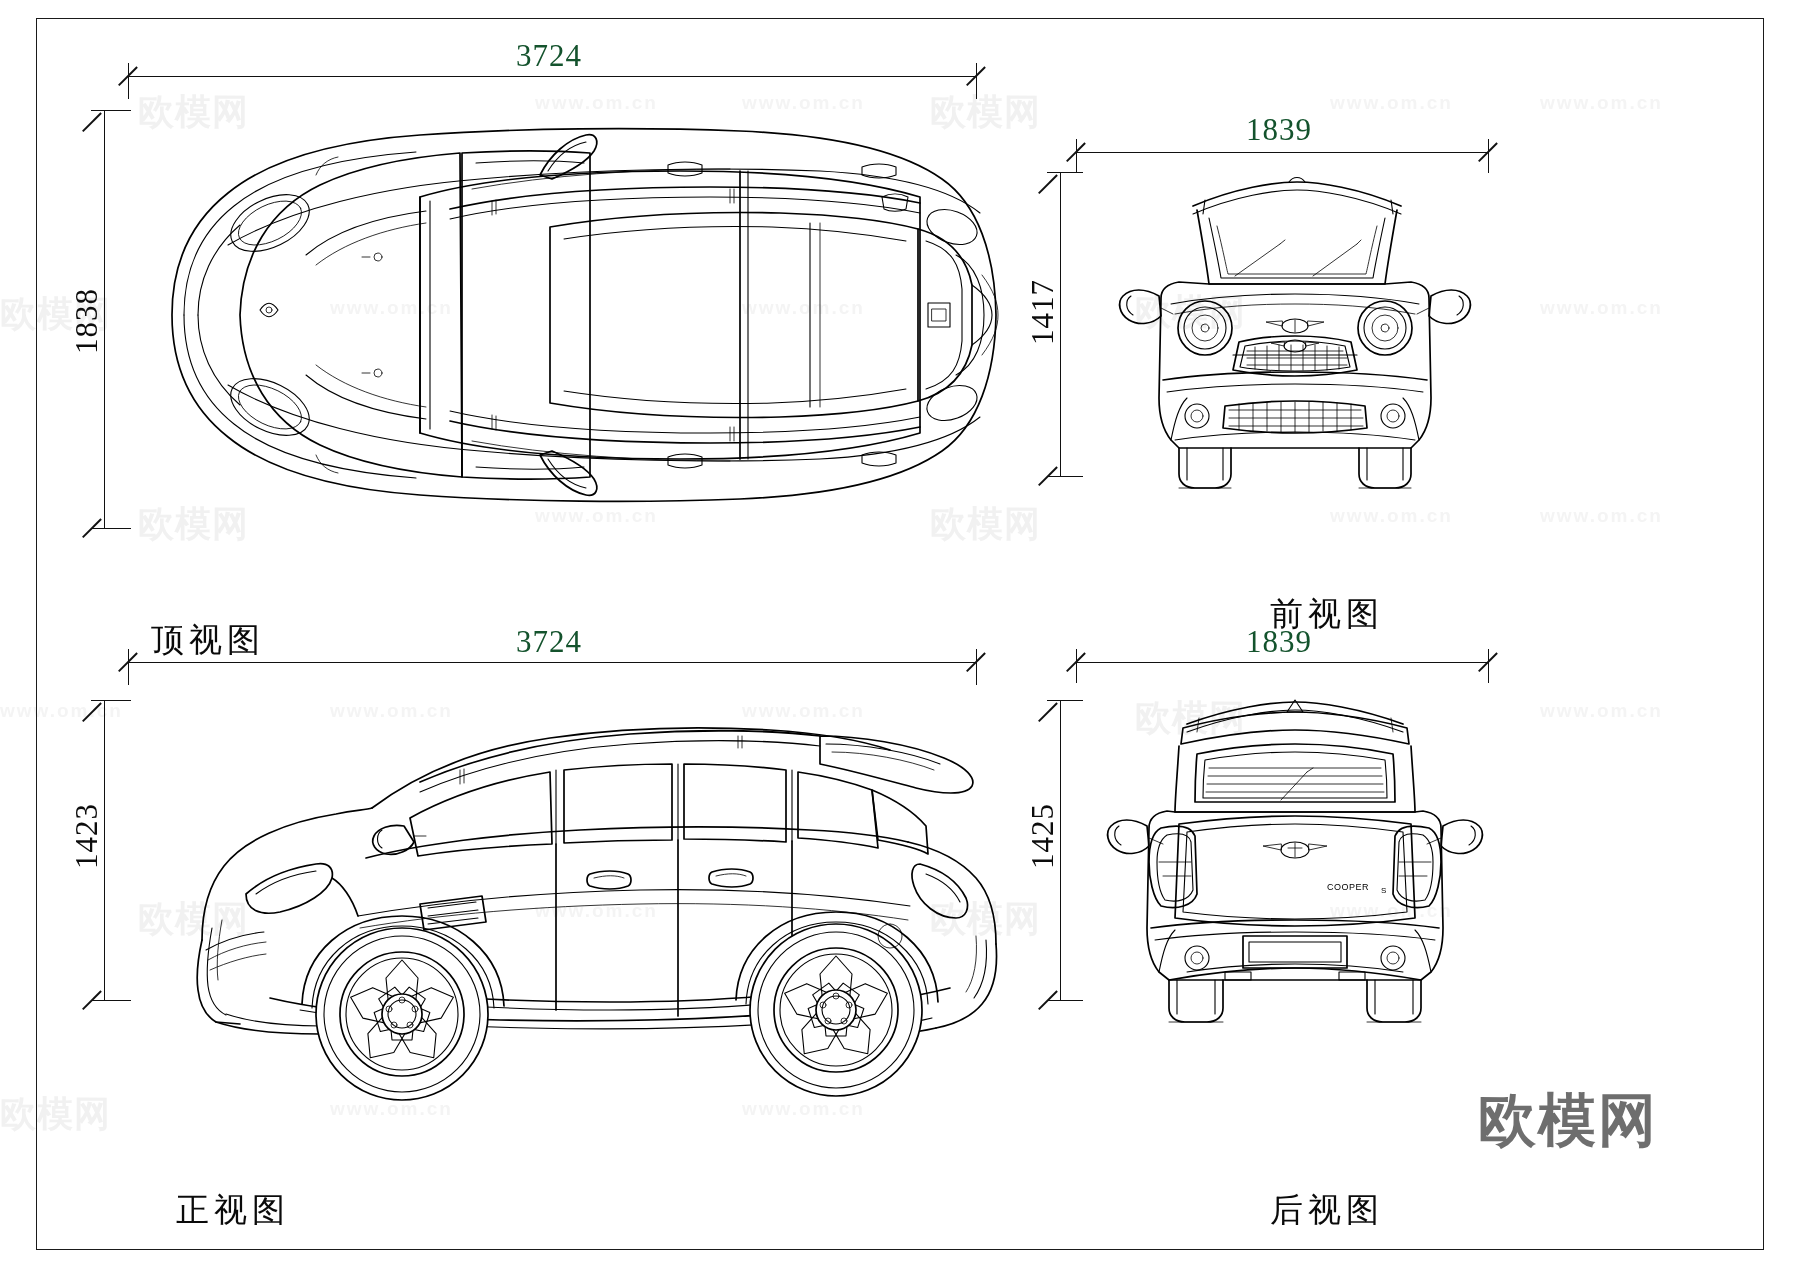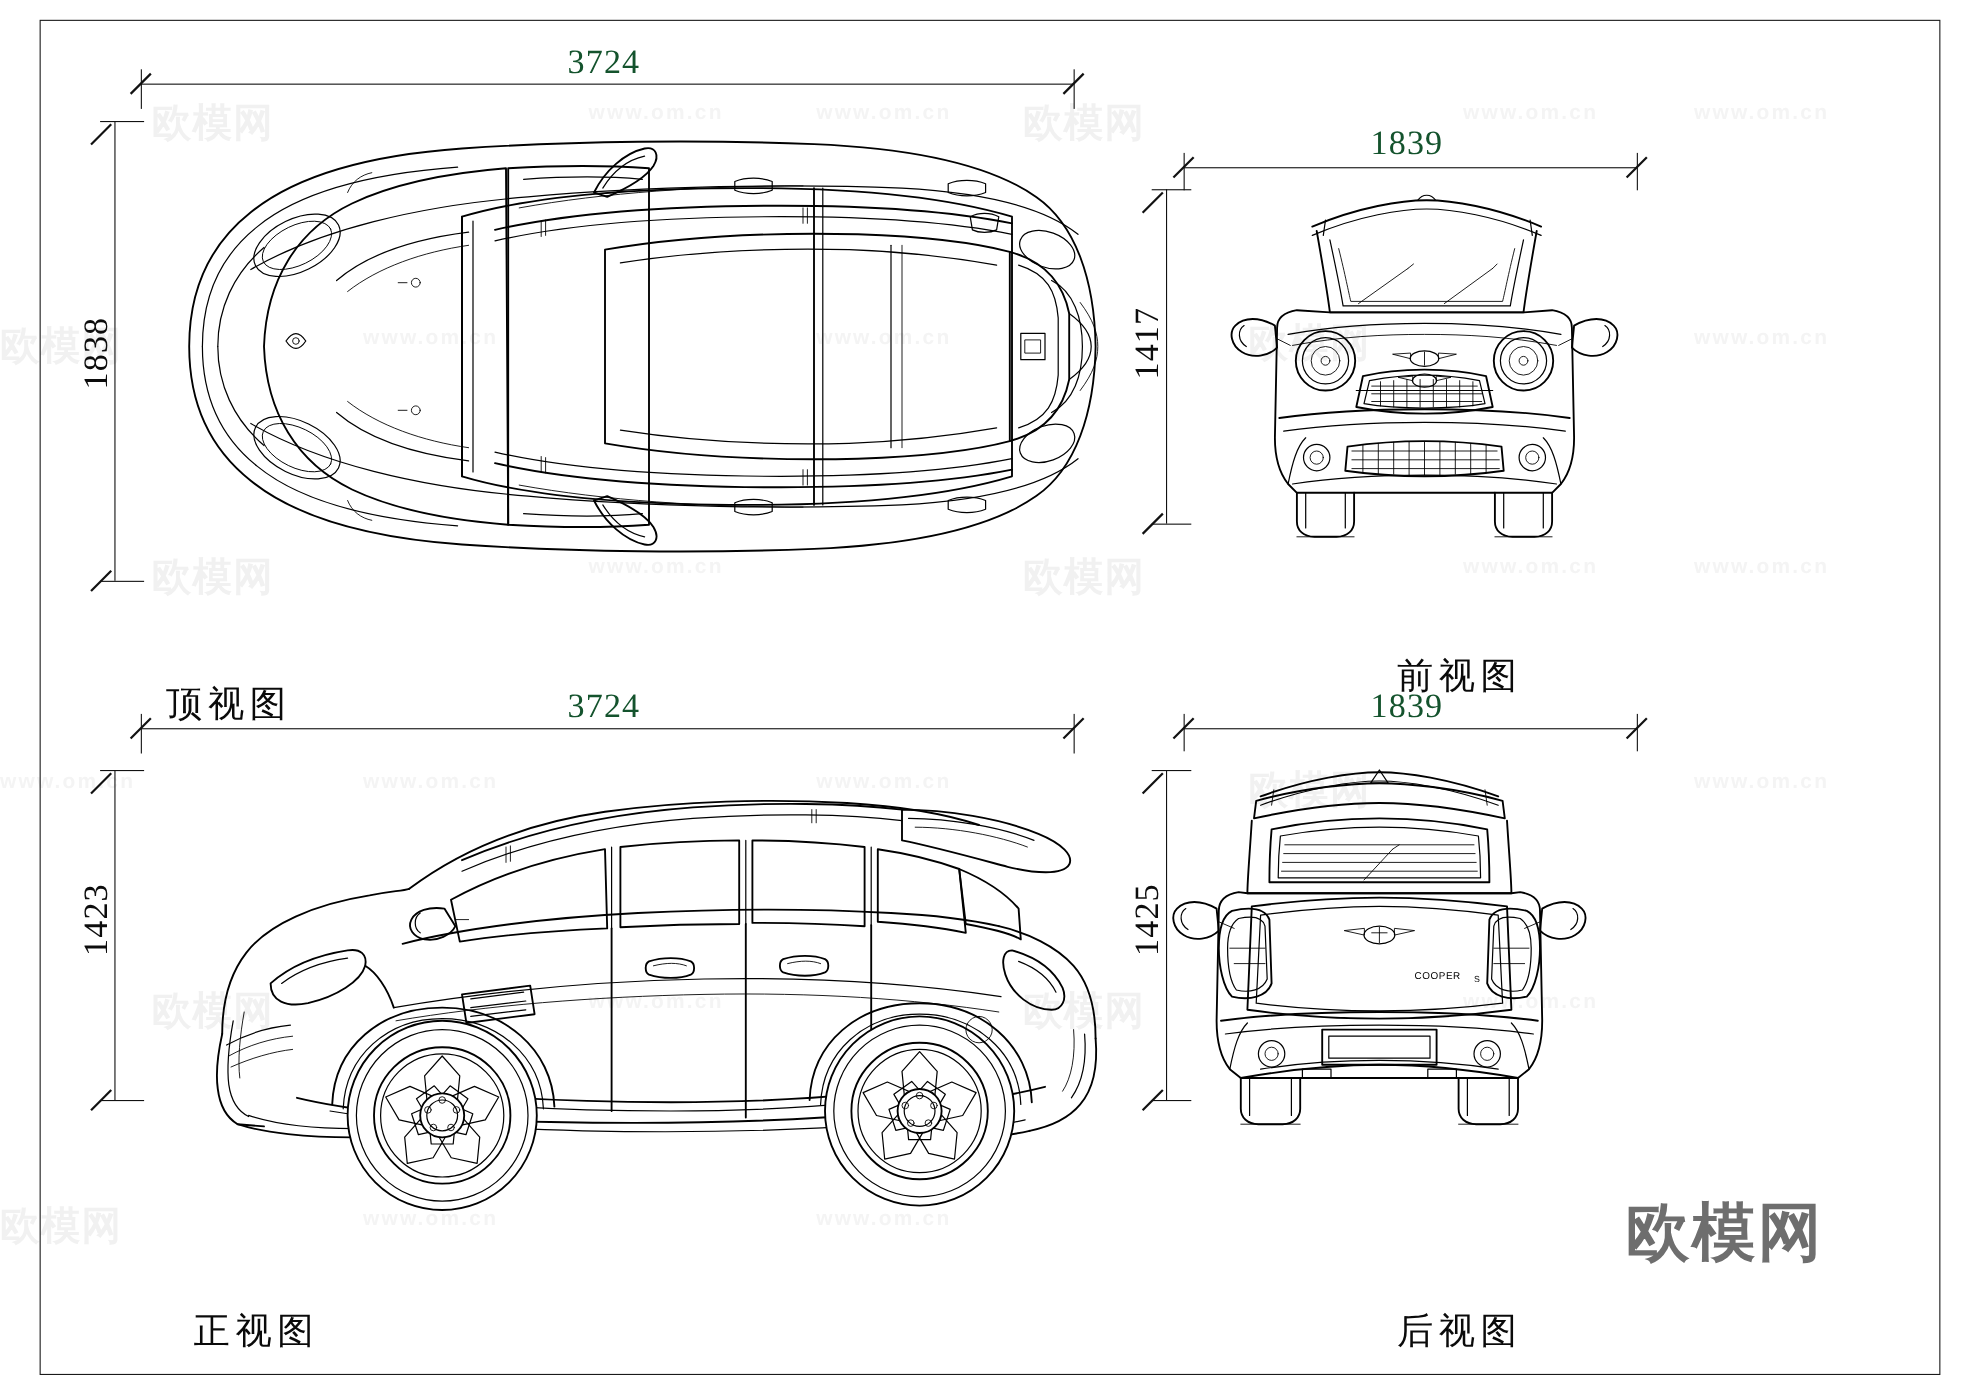--- a/index.html
+++ b/index.html
@@ -533,21 +533,21 @@
         <circle class="lnx" cx="729" cy="327" r="3"></circle>
         <circle class="lnx" cx="724" cy="343" r="3"></circle>
         <circle class="lnx" cx="708" cy="343" r="3"></circle>
         <circle class="lnx" cx="703" cy="327" r="3"></circle>
       </g>
 
       <path class="lnx" d="M770 246 a12 12 0 1 0 0.1 0"></path>
     </svg>
   </div>
 
-  <div class="view" style="left:1034px; top:672px;">
+  <div class="view" style="left:1075px; top:672px;">
     <svg width="440" height="400" viewBox="0 0 440 400">
 
       <path class="ln" d="M112 52 C156 36 196 30 220 30 C244 30 284 36 328 52"></path>
       <path class="lnt" d="M112 60 C156 44 196 38 220 38 C244 38 284 44 328 60"></path>
       <path class="lnx" d="M124 46 l-2 14 M316 46 l2 14"></path>
 
       <path class="lnt" d="M212 40 L220 28 L228 40 Z"></path>
 
       <path class="ln" d="M108 56 C152 44 196 40 220 40 C244 40 288 44 332 56 L334 72 C288 62 250 58 220 58 C190 58 152 62 106 72 Z"></path>
 

